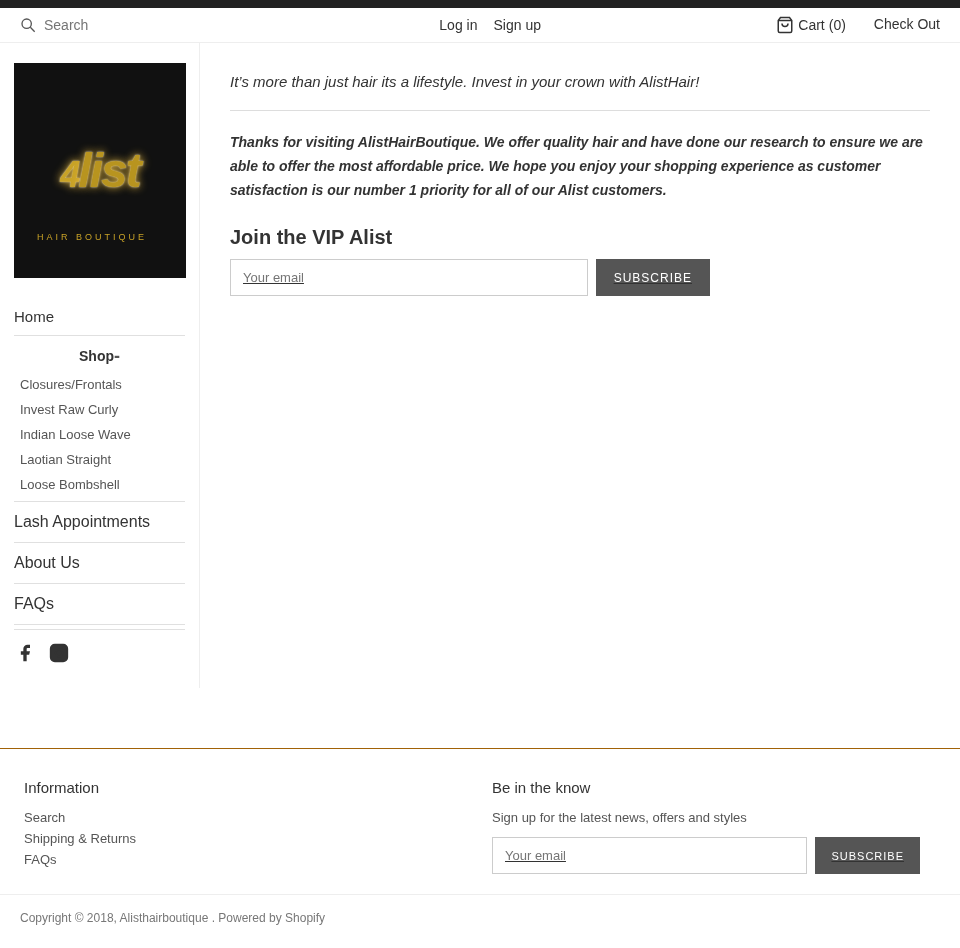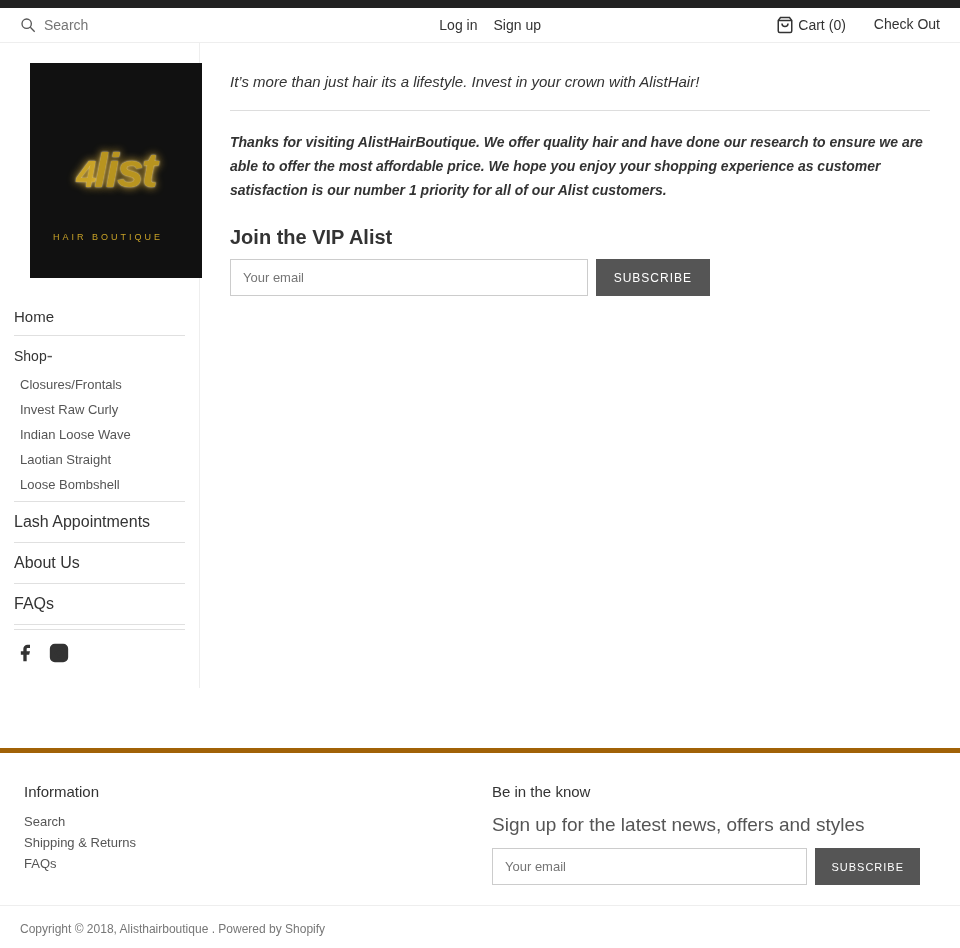--- a/index.html
+++ b/index.html
@@ -73,21 +73,21 @@
     }
 
     
     .sidebar {
       width: 200px;
       min-width: 200px;
       padding: 10px 0;
       border-right: 1px solid #eee;
     }
     .logo-wrap {
-      padding: 10px 30px 16px;
+      padding: 10px 14px 16px;
     }
     .logo-box {
       width: 172px;
       height: 215px;
       background: #111;
       display: flex;
       align-items: center;
       justify-content: center;
       position: relative;
       overflow: hidden;
@@ -129,23 +129,24 @@
       padding: 8px 14px 6px;
     }
     .nav-divider {
       border: none;
       border-top: 1px solid #e0e0e0;
       margin: 4px 14px;
     }
     .nav-shop-row {
       display: flex;
       align-items: center;
-      justify-content: flex-start;
+      justify-content: center;
       padding: 7px 14px;
       cursor: pointer;
+      font-weight: bold;
     }
     .nav-shop-label { font-size: 14px; color: #333; }
     .nav-shop-minus { font-size: 18px; color: #555; line-height: 1; }
 
     .nav-sub-item {
       display: block;
       padding: 5px 14px 5px 20px;
       color: #555;
       text-decoration: none;
       font-size: 13px;
@@ -194,20 +195,21 @@
     }
     .vip-sub {
       font-size: 13px;
       color: #555;
       margin-bottom: 14px;
     }
     .email-form {
       display: flex;
       gap: 8px;
       max-width: 480px;
+      text-decoration: underline;
     }
     .email-input {
       flex: 1;
       border: 1px solid #ccc;
       padding: 10px 12px;
       font-size: 13px;
       color: #999;
       outline: none;
     }
     .subscribe-btn {
@@ -216,21 +218,21 @@
       border: none;
       padding: 10px 18px;
       font-size: 12px;
       letter-spacing: 1px;
       text-transform: uppercase;
       cursor: pointer;
     }
 
     
     .footer {
-      border-top: 5px solid #a16207;
+      border-top: 1px solid #a16207;
       margin-top: 60px;
       padding: 30px 20px 20px;
       display: flex;
       gap: 0;
     }
     .footer-col {
       flex: 1;
       padding: 0 20px;
     }
     .footer-col:first-child { padding-left: 4px; }
@@ -262,21 +264,21 @@
       background: #555;
       color: #fff;
       border: none;
       padding: 10px 16px;
       font-size: 11px;
       letter-spacing: 1px;
       text-transform: uppercase;
       cursor: pointer;
     }
     .footer-news-sub {
-      font-size: 19px;
+      font-size: 13px;
       color: #555;
       margin-bottom: 12px;
     }
 
     
     .copyright {
       padding: 16px 20px;
       font-size: 12px;
       color: #777;
       border-top: 1px solid #eee;

